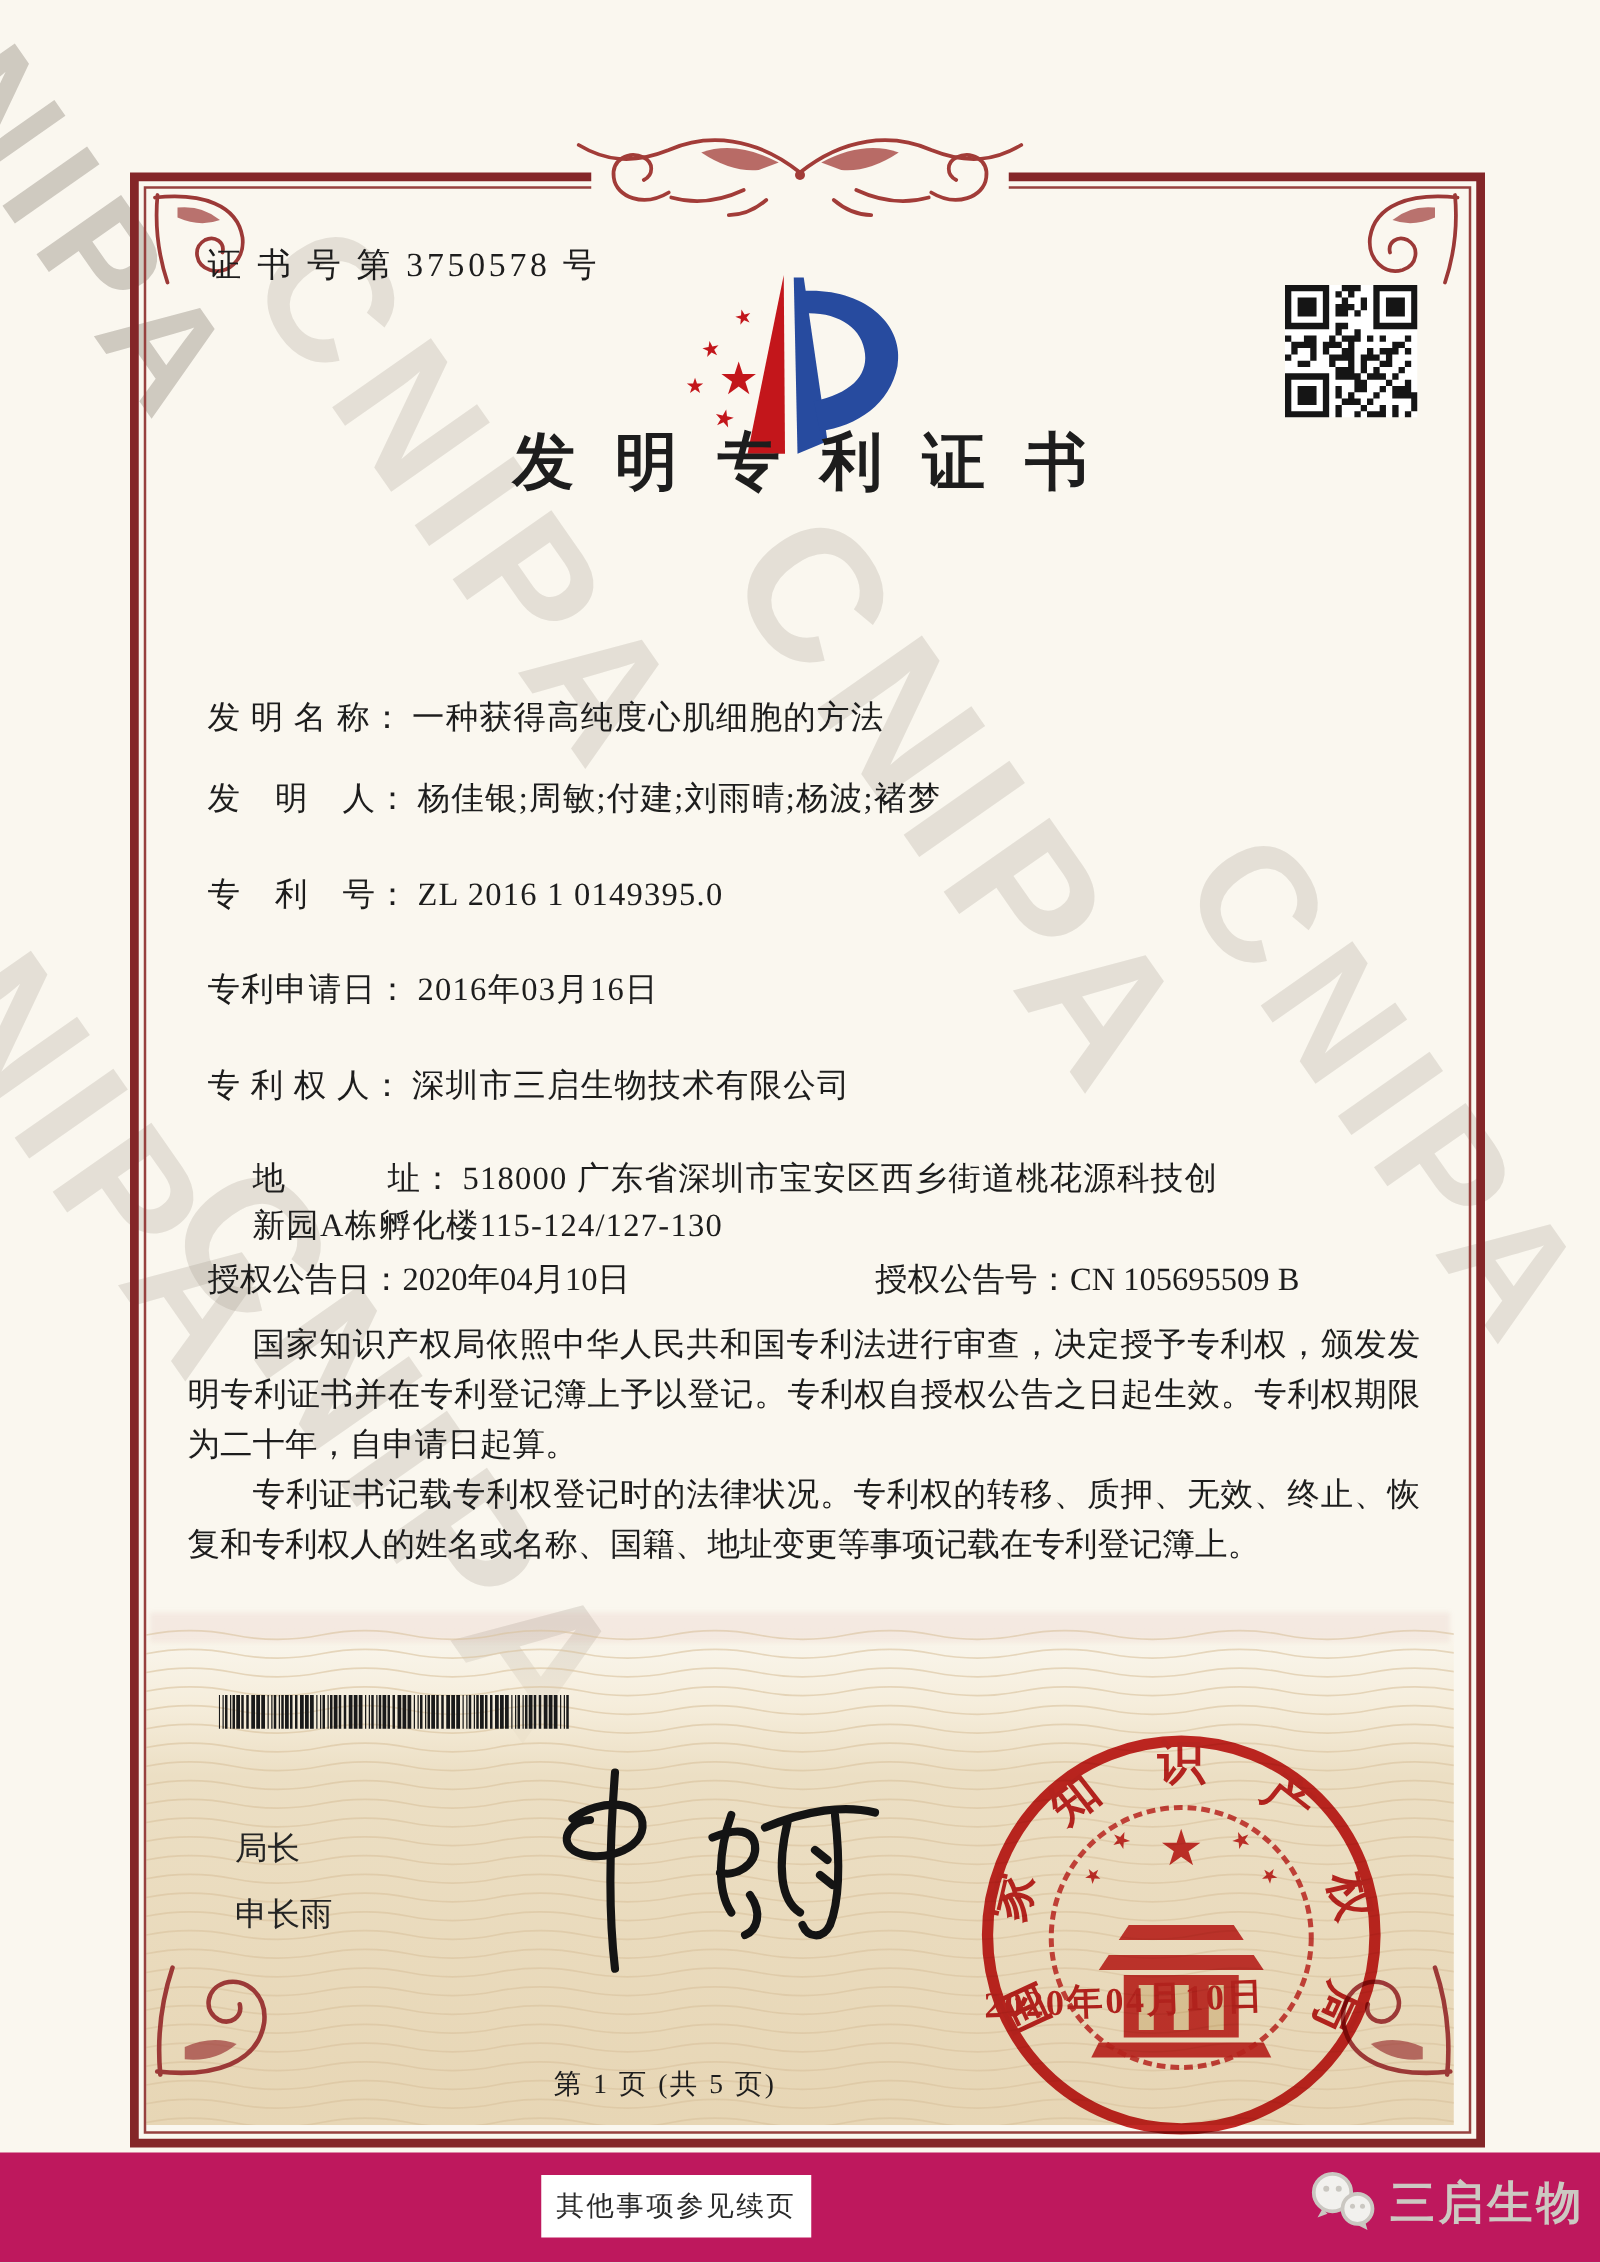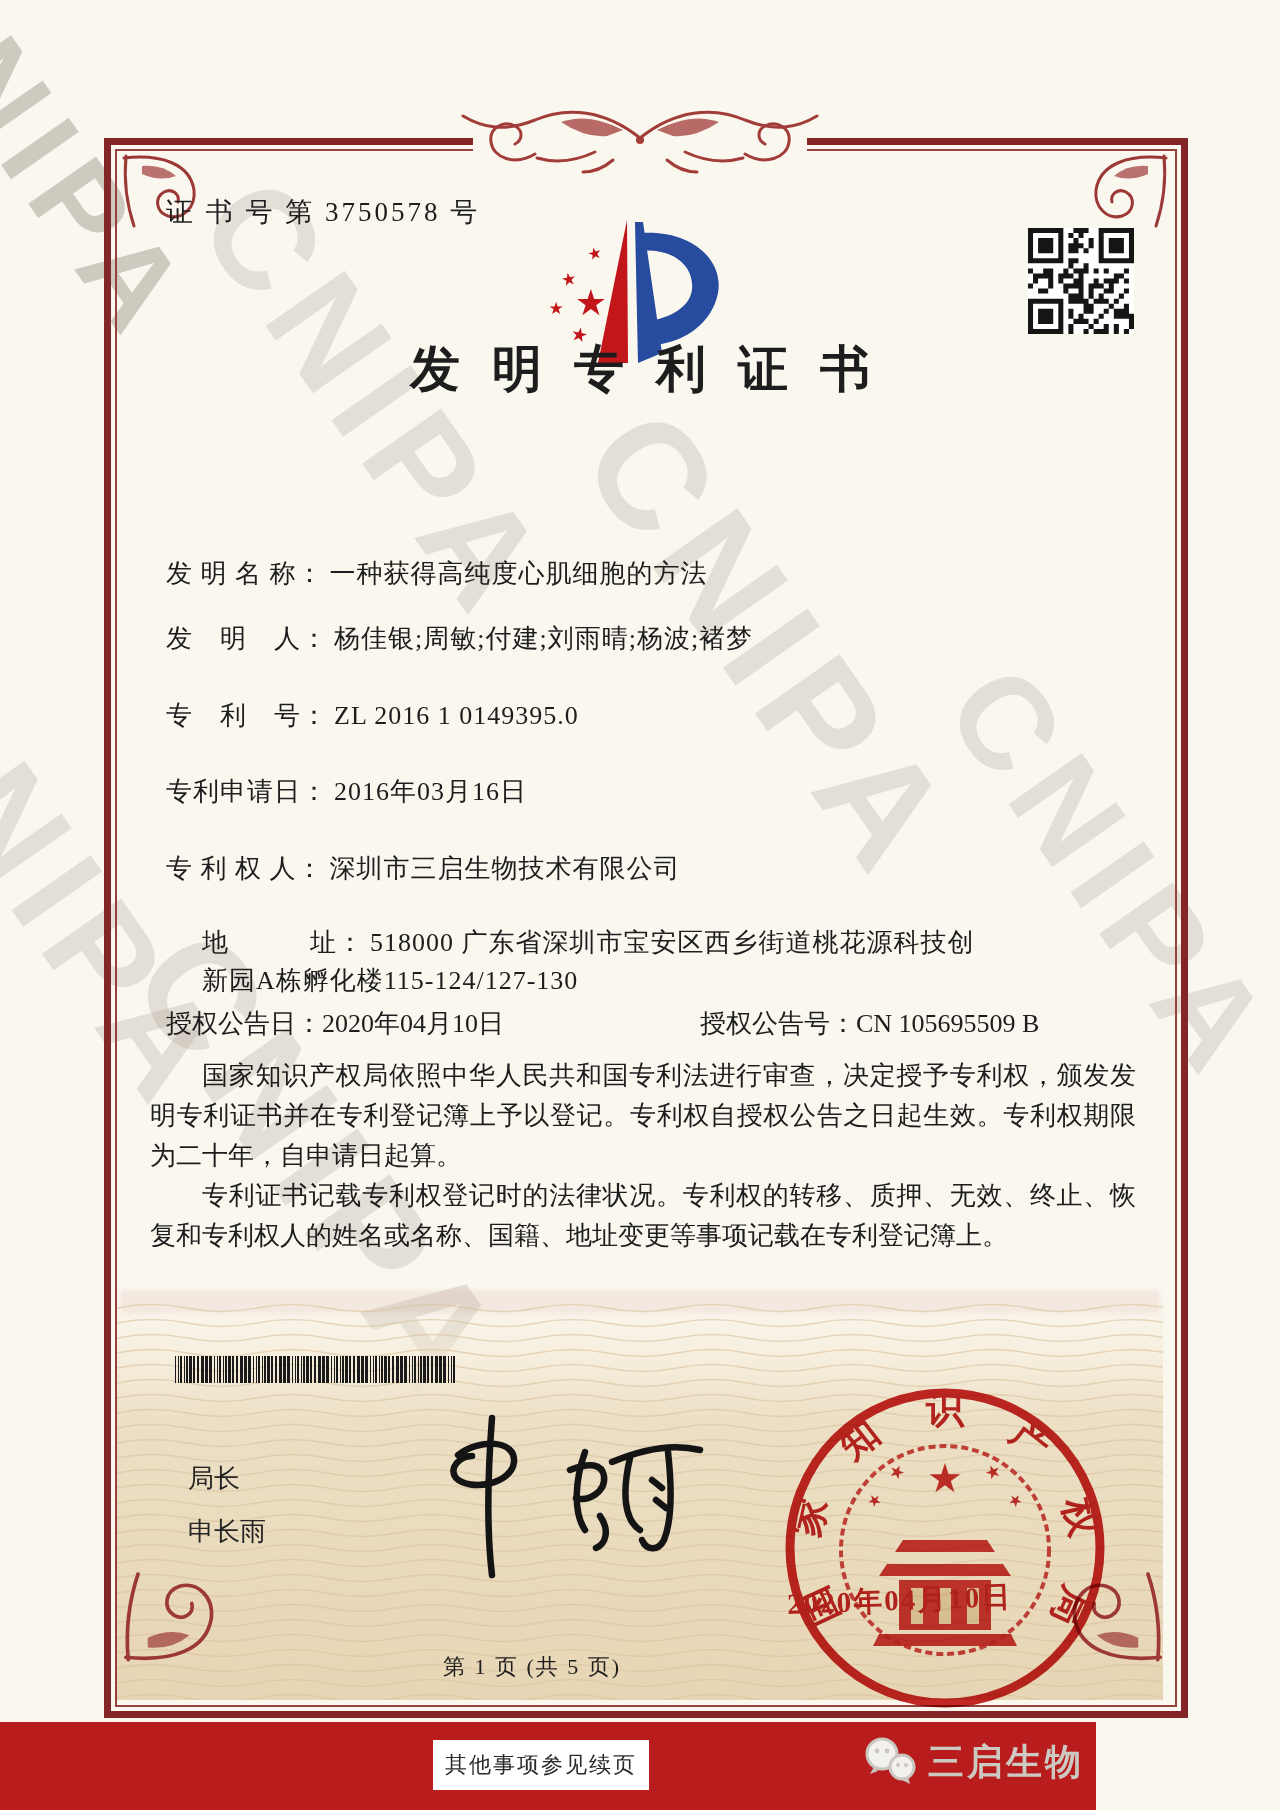--- a/index.html
+++ b/index.html
@@ -35,21 +35,21 @@
   .officer{position:absolute;left:188px;top:1452px;font-family:"Liberation Sans","DejaVu Sans",sans-serif;
            font-size:26px;line-height:53px;color:#242424;z-index:6;}
   .pagenum{position:absolute;left:443px;top:1652px;font-size:22px;letter-spacing:2px;z-index:6;}
   .qr{position:absolute;left:1028px;top:228px;z-index:5;}
   .logo{position:absolute;left:540px;top:215px;z-index:5;}
   .barcode{position:absolute;left:175px;top:1356px;z-index:6;}
   .sig{position:absolute;left:380px;top:1408px;z-index:6;}
   .seal{position:absolute;left:775px;top:1380px;z-index:7;mix-blend-mode:multiply;opacity:.96;}
   .seal text{font-family:"Liberation Serif","DejaVu Serif",serif;}
   
-  .footer{position:absolute;left:0;top:1722px;width:1096px;height:88px;background:#b91c1c;z-index:8;}
+  .footer{position:absolute;left:0;top:1722px;width:1280px;height:88px;background:#be185d;z-index:8;}
   .note-box{position:absolute;left:433px;top:18px;width:216px;height:50px;background:#ffffff;
             display:flex;align-items:center;justify-content:center;font-size:22px;letter-spacing:2px;color:#2a2a2a;}
   .brand{position:absolute;right:12px;top:12px;display:flex;align-items:center;gap:6px;}
   .brand-name{font-family:"Liberation Sans","DejaVu Sans",sans-serif;font-size:36px;font-weight:bold;
               color:#ccc9c2;letter-spacing:3px;}
 </style>
 </head>
 <body>
 
 <div class="page">

